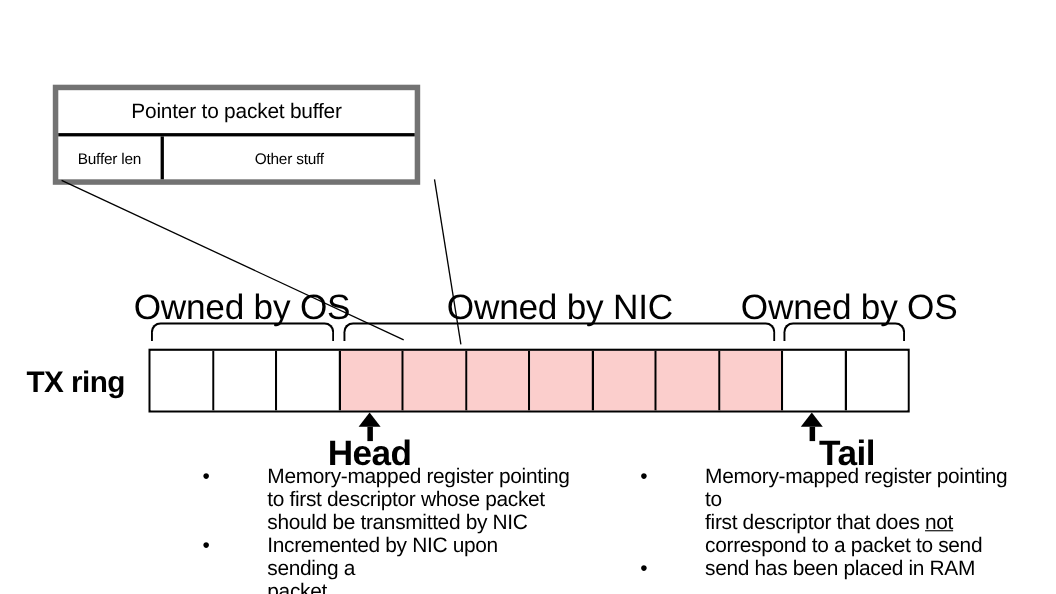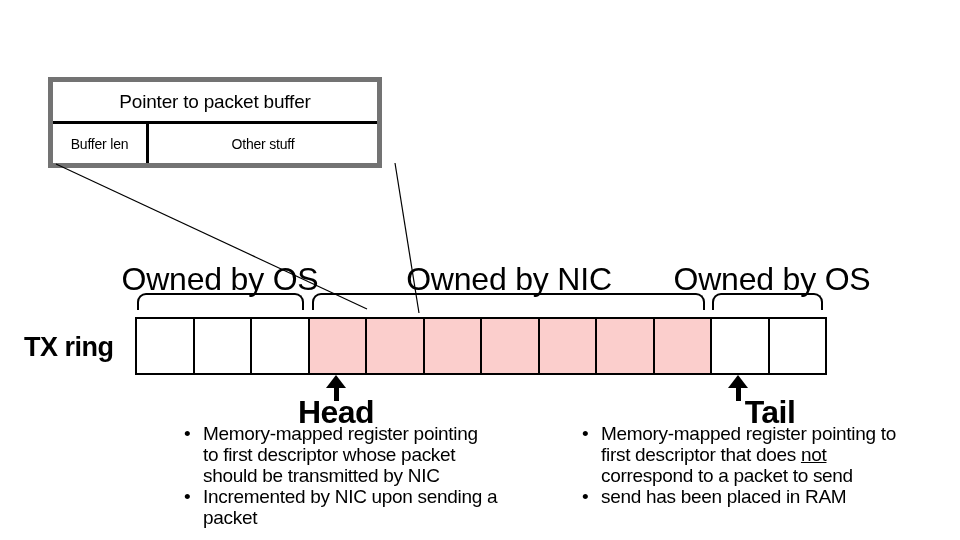--- a/index.html
+++ b/index.html
@@ -57,21 +57,21 @@
   .head-label-pos { left:236px; }
   .tail-label-pos { left:670px; }
 
   
   .bullets { top:423px; font-size:19px; line-height:21px; letter-spacing:-0.3px; }
   .head-list { left:184px; width:334px; }
   .tail-list { left:582px; width:344px; }
   .bullet-item { display:flex; }
   .bullet-item .dot { width:19px; flex:0 0 19px; }
   .bullet-item .btext { flex:1; }
-  .bline { display:block; }
+  .bline { display:block;margin-left:40px; }
   .uline { text-decoration:underline; }
 </style>
 </head>
 <body>
 
 <div class="slide">
 
   <div class="abs desc">
     <div class="desc-row1">Pointer to packet buffer</div>
     <div class="desc-row2">

